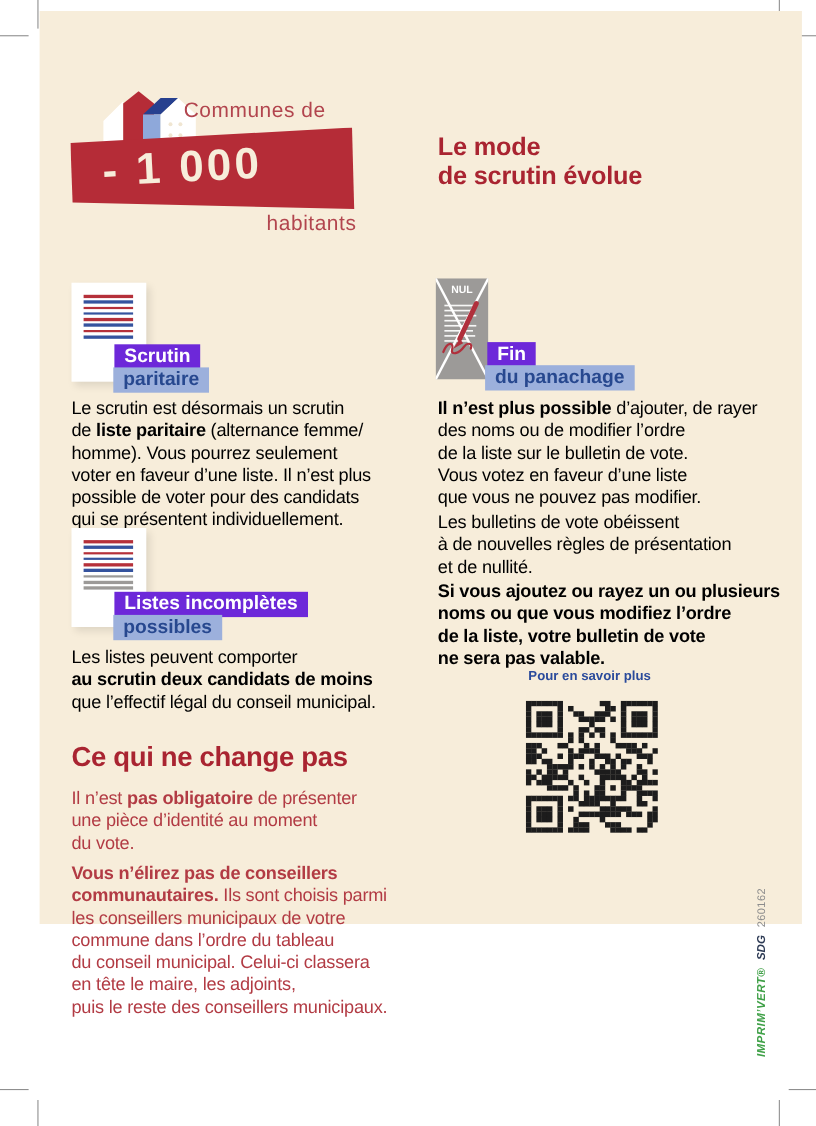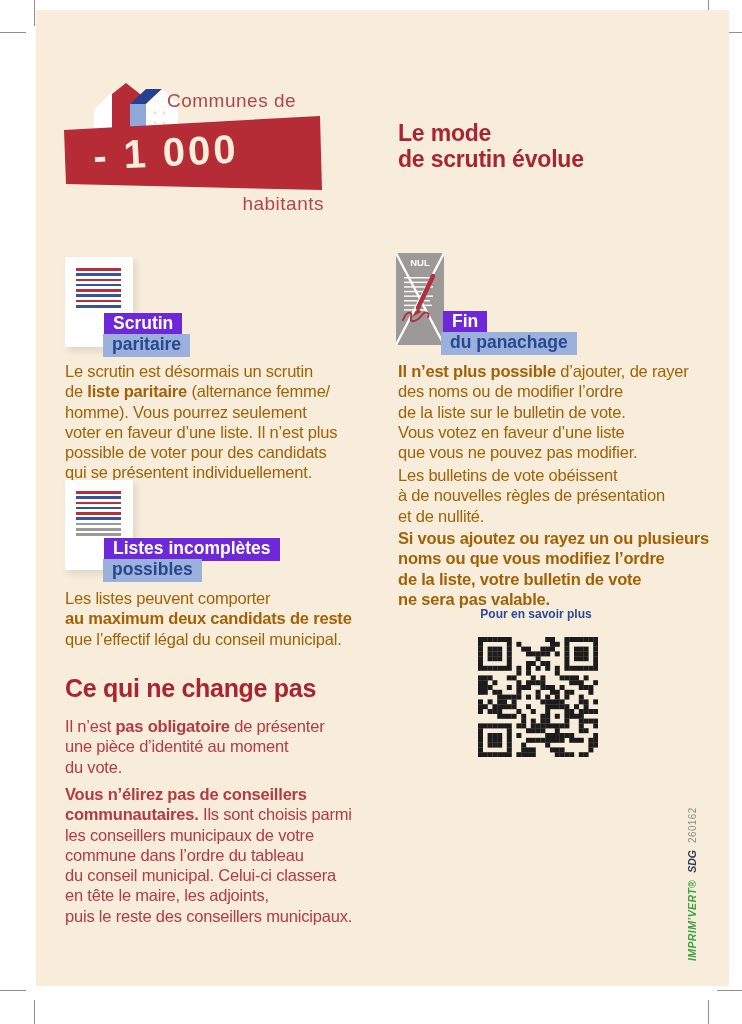--- a/index.html
+++ b/index.html
@@ -1,21 +1,21 @@
 <!DOCTYPE html>
 <html><head>
 <meta charset="utf-8">
 <style>
   html,body{margin:0;padding:0;}
   body{
     width:742px;height:1024px;position:relative;background:#ffffff;
     font-family:"Liberation Sans", sans-serif;overflow:hidden;
   }
   .page{
-    position:absolute;left:36px;top:10px;width:693px;height:976px;
+    position:absolute;left:36px;top:10px;width:693px;height:830px;
     background:#f7edda;
   }
   .crop{position:absolute;background:#8f8f8f;}
   
   .houses{position:absolute;left:52px;top:72px;}
   .banner-svg{position:absolute;left:28px;top:106px;}
   .communes{position:absolute;left:131px;top:80px;font-size:19px;color:#b2454e;letter-spacing:0.5px;}
   .number{
     position:absolute;left:56px;top:124px;font-size:40px;font-weight:bold;
     color:#f7edda;letter-spacing:3px;transform:rotate(-3deg);transform-origin:left top;
@@ -28,21 +28,21 @@
   
   .ballot{position:absolute;width:68px;height:90px;background:#ffffff;box-shadow:3px 4px 7px rgba(0,0,0,0.10);}
   .bars{position:absolute;left:11px;top:11px;width:45px;}
   .bar{height:2.6px;margin-bottom:2.7px;}
   
   .tag{position:absolute;font-weight:bold;font-size:17.5px;line-height:19px;padding:1px 9px 3px 9px;white-space:nowrap;}
   .tag-dark{background:#6d28d9;color:#ffffff;}
   .tag-light{background:#9cb0dc;color:#27488f;}
   
   .para{position:absolute;width:338px;font-size:16.5px;line-height:20.3px;white-space:pre-line;letter-spacing:-0.2px;}
-  .navy{color:#a16207;}
+  .navy{color:#000000;}
   .red{color:#b23b44;}
   .b{font-weight:bold;}
   .h2{position:absolute;left:29px;top:664px;font-size:25px;font-weight:bold;color:#a92431;letter-spacing:-0.3px;}
   .savoir{position:absolute;left:380px;top:597px;width:240px;text-align:center;font-weight:bold;font-size:12px;color:#2a4a9b;}
   .qr{position:absolute;left:442px;top:627px;width:120px;height:120px;}
   
   .nul-icon{position:absolute;left:360px;top:243px;}
   
   .sidebar{
     position:absolute;left:646px;top:958px;width:140px;height:20px;
@@ -121,21 +121,21 @@
         <div class="bar" style="background: rgb(181, 48, 58);"></div>
         <div class="bar" style="background: rgb(53, 83, 158);"></div>
         <div class="bar" style="background: rgb(156, 154, 152);"></div>
         <div class="bar" style="background: rgb(156, 154, 152);"></div>
         <div class="bar" style="background: rgb(156, 154, 152);"></div>
       </div>
   </div>
   <div class="tag tag-dark" style="left:68px;top:528px;">Listes incomplètes</div>
   <div class="tag tag-light" style="left:67px;top:549px;">possibles</div>
   <div class="para navy" style="left:29px;top:578px;"><span>Les listes peuvent comporter
-</span><span class="b">au maximum deux candidats de reste</span><span>
+</span><span class="b">au scrutin deux candidats de moins</span><span>
 que l’effectif légal du conseil municipal.</span></div>
 
   <div class="h2">Ce qui ne change pas</div>
   <div class="para red" style="left:29px;top:706px;"><span>Il n’est </span><span class="b">pas obligatoire</span><span> de présenter
 une pièce d’identité au moment
 du vote.</span></div>
   <div class="para red" style="left:29px;top:774px;"><span class="b">Vous n’élirez pas de conseillers
 communautaires.</span><span> Ils sont choisis parmi
 les conseillers municipaux de votre
 commune dans l’ordre du tableau

